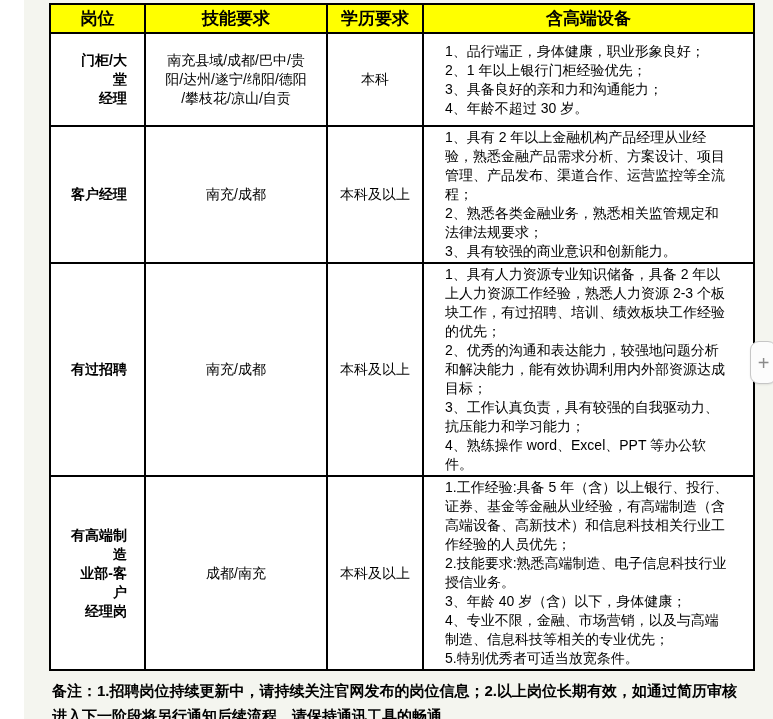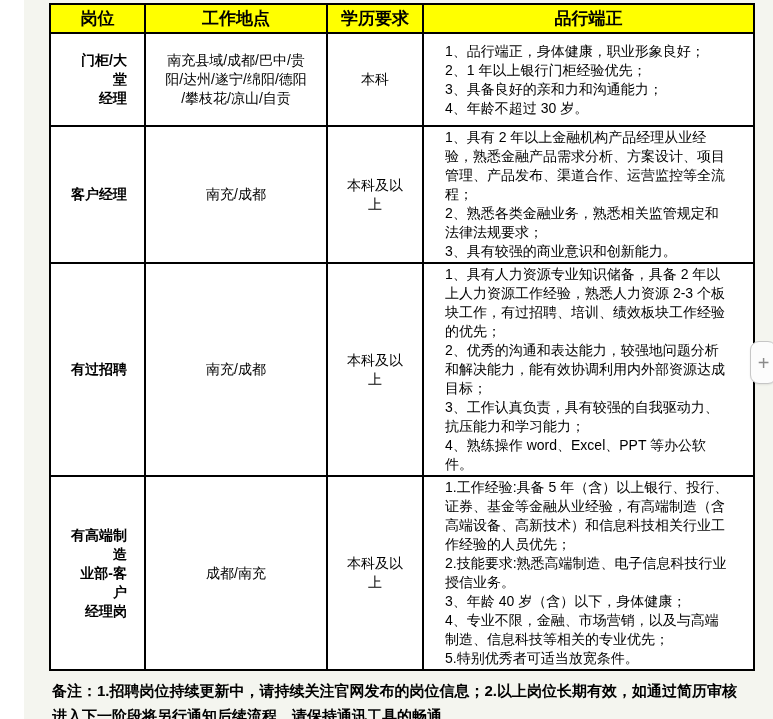--- a/index.html
+++ b/index.html
@@ -59,21 +59,21 @@
     white-space: pre-line;
     padding: 17px;
   }
   td.loc {
     text-align: center;
     white-space: pre-line;
     padding: 10px;
   }
   td.edu {
     text-align: center;
-    padding: 18px;
+    padding: 9px;
   }
   td.req {
     text-align: left;
     white-space: pre-line;
     word-break: break-all;
     padding: 1px 21px;
   }
 
   .note {
     position: absolute;
@@ -116,23 +116,23 @@
   <table class="job-table">
     <colgroup>
       <col class="c-pos">
         <col class="c-loc">
         <col class="c-edu">
         <col class="c-req">
     </colgroup>
     <thead>
       <tr class="r-header">
         <th>岗位</th>
-        <th>工作地点</th>
+        <th>技能要求</th>
         <th>学历要求</th>
-        <th>品行端正</th>
+        <th>含高端设备</th>
       </tr>
     </thead>
     <tbody>
       <tr class="r1">
         <td class="pos">门柜/大堂
 经理</td>
         <td class="loc">南充县域/成都/巴中/贵
 阳/达州/遂宁/绵阳/德阳
 /攀枝花/凉山/自贡</td>
         <td class="edu">本科</td>

